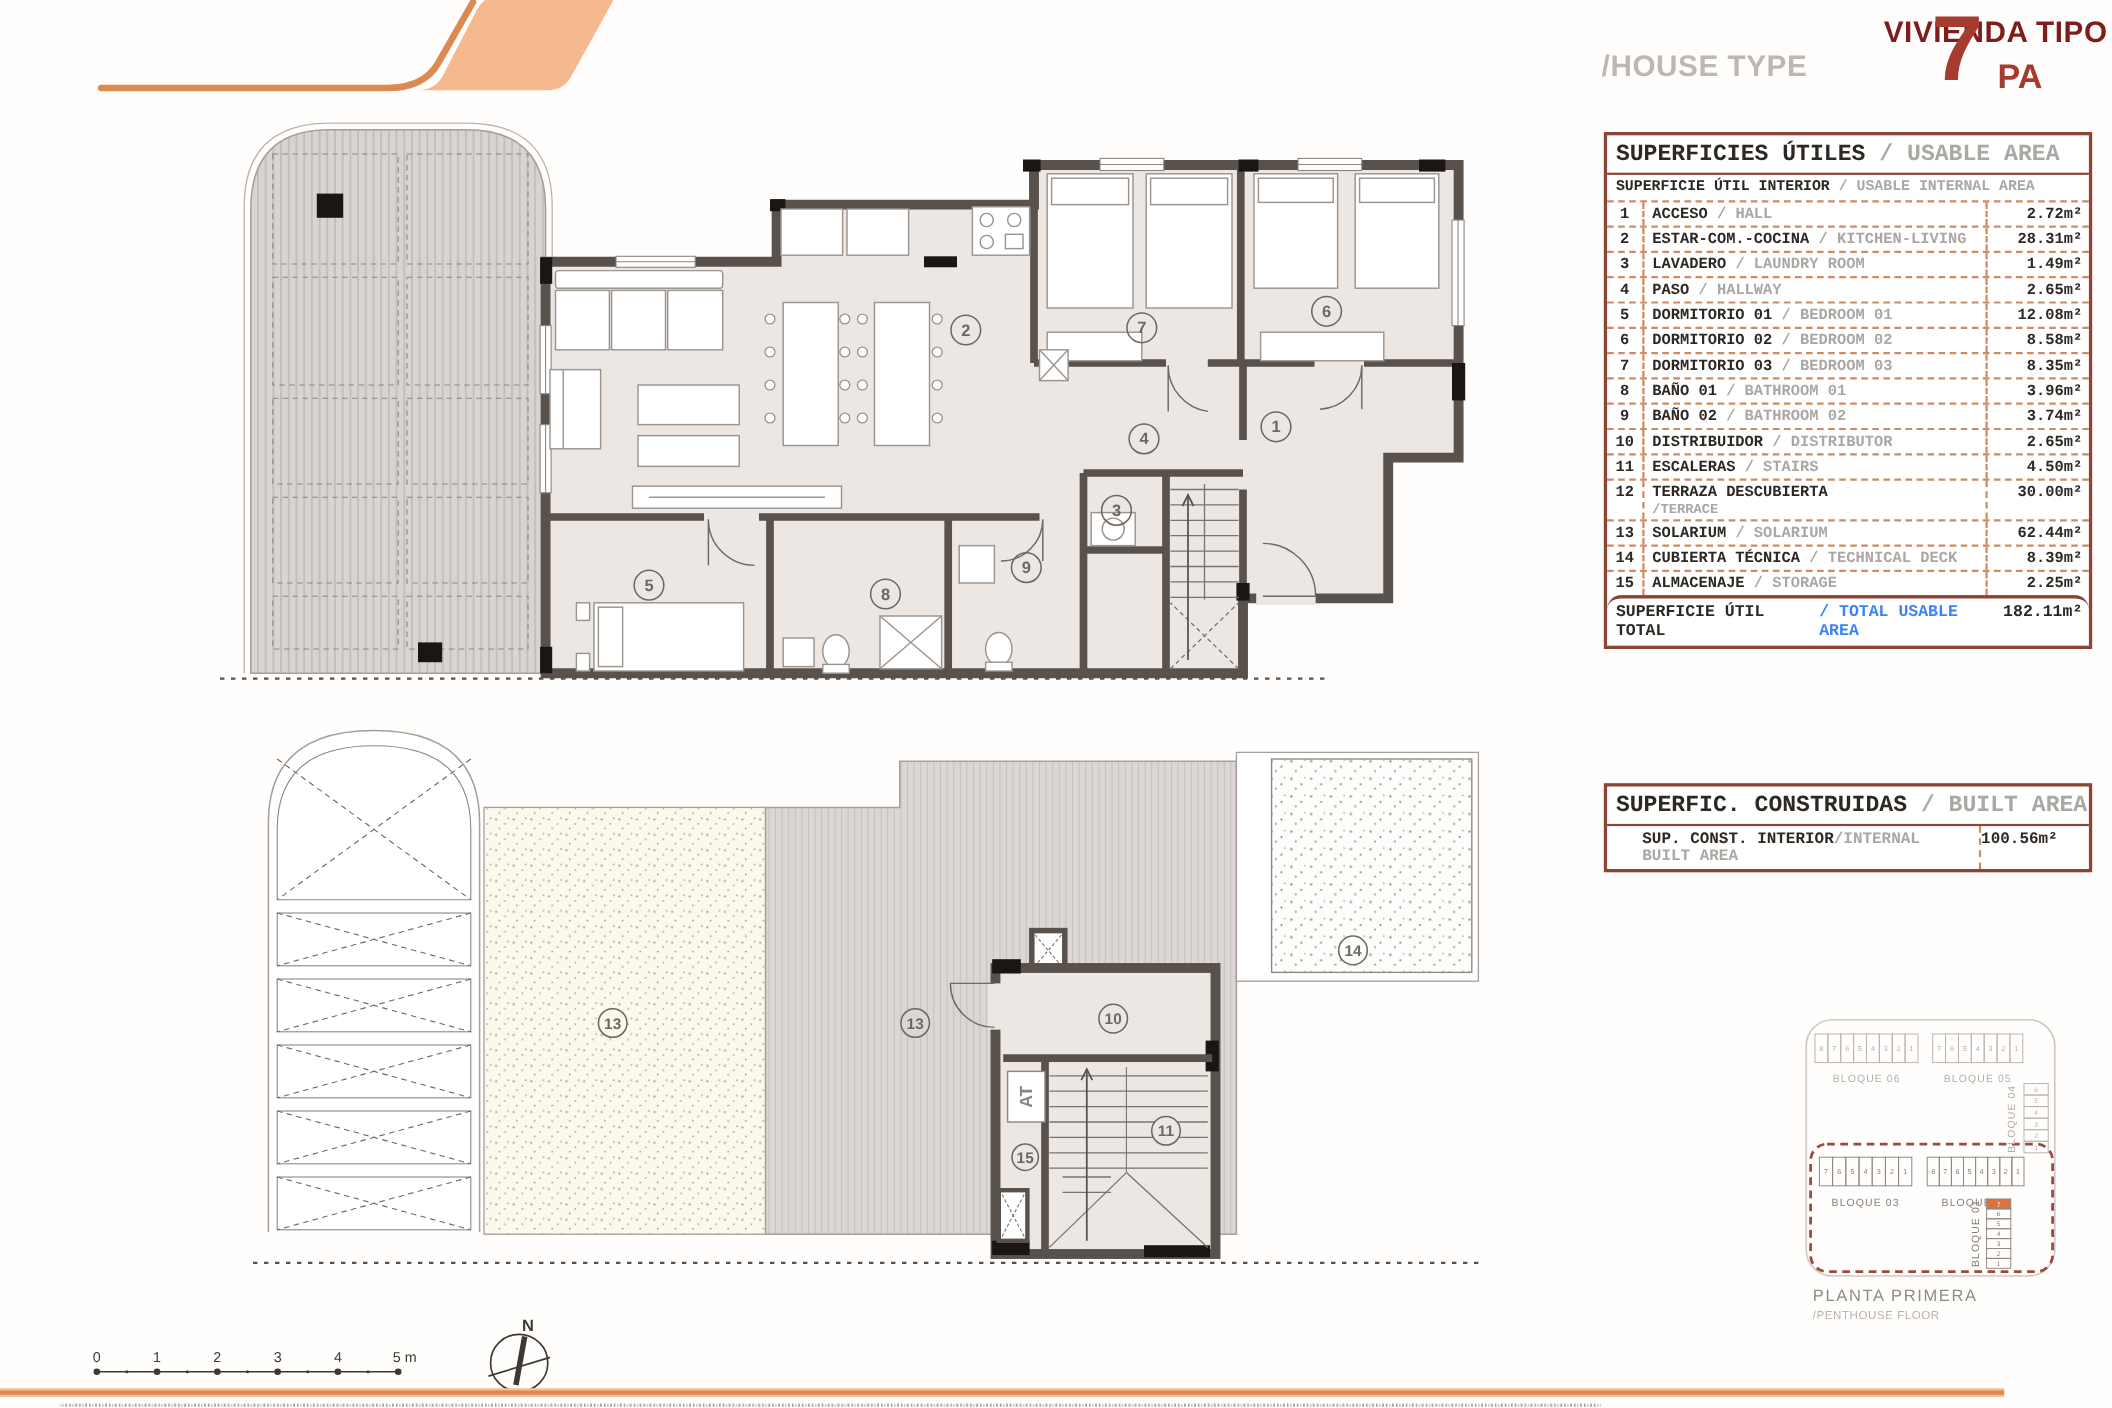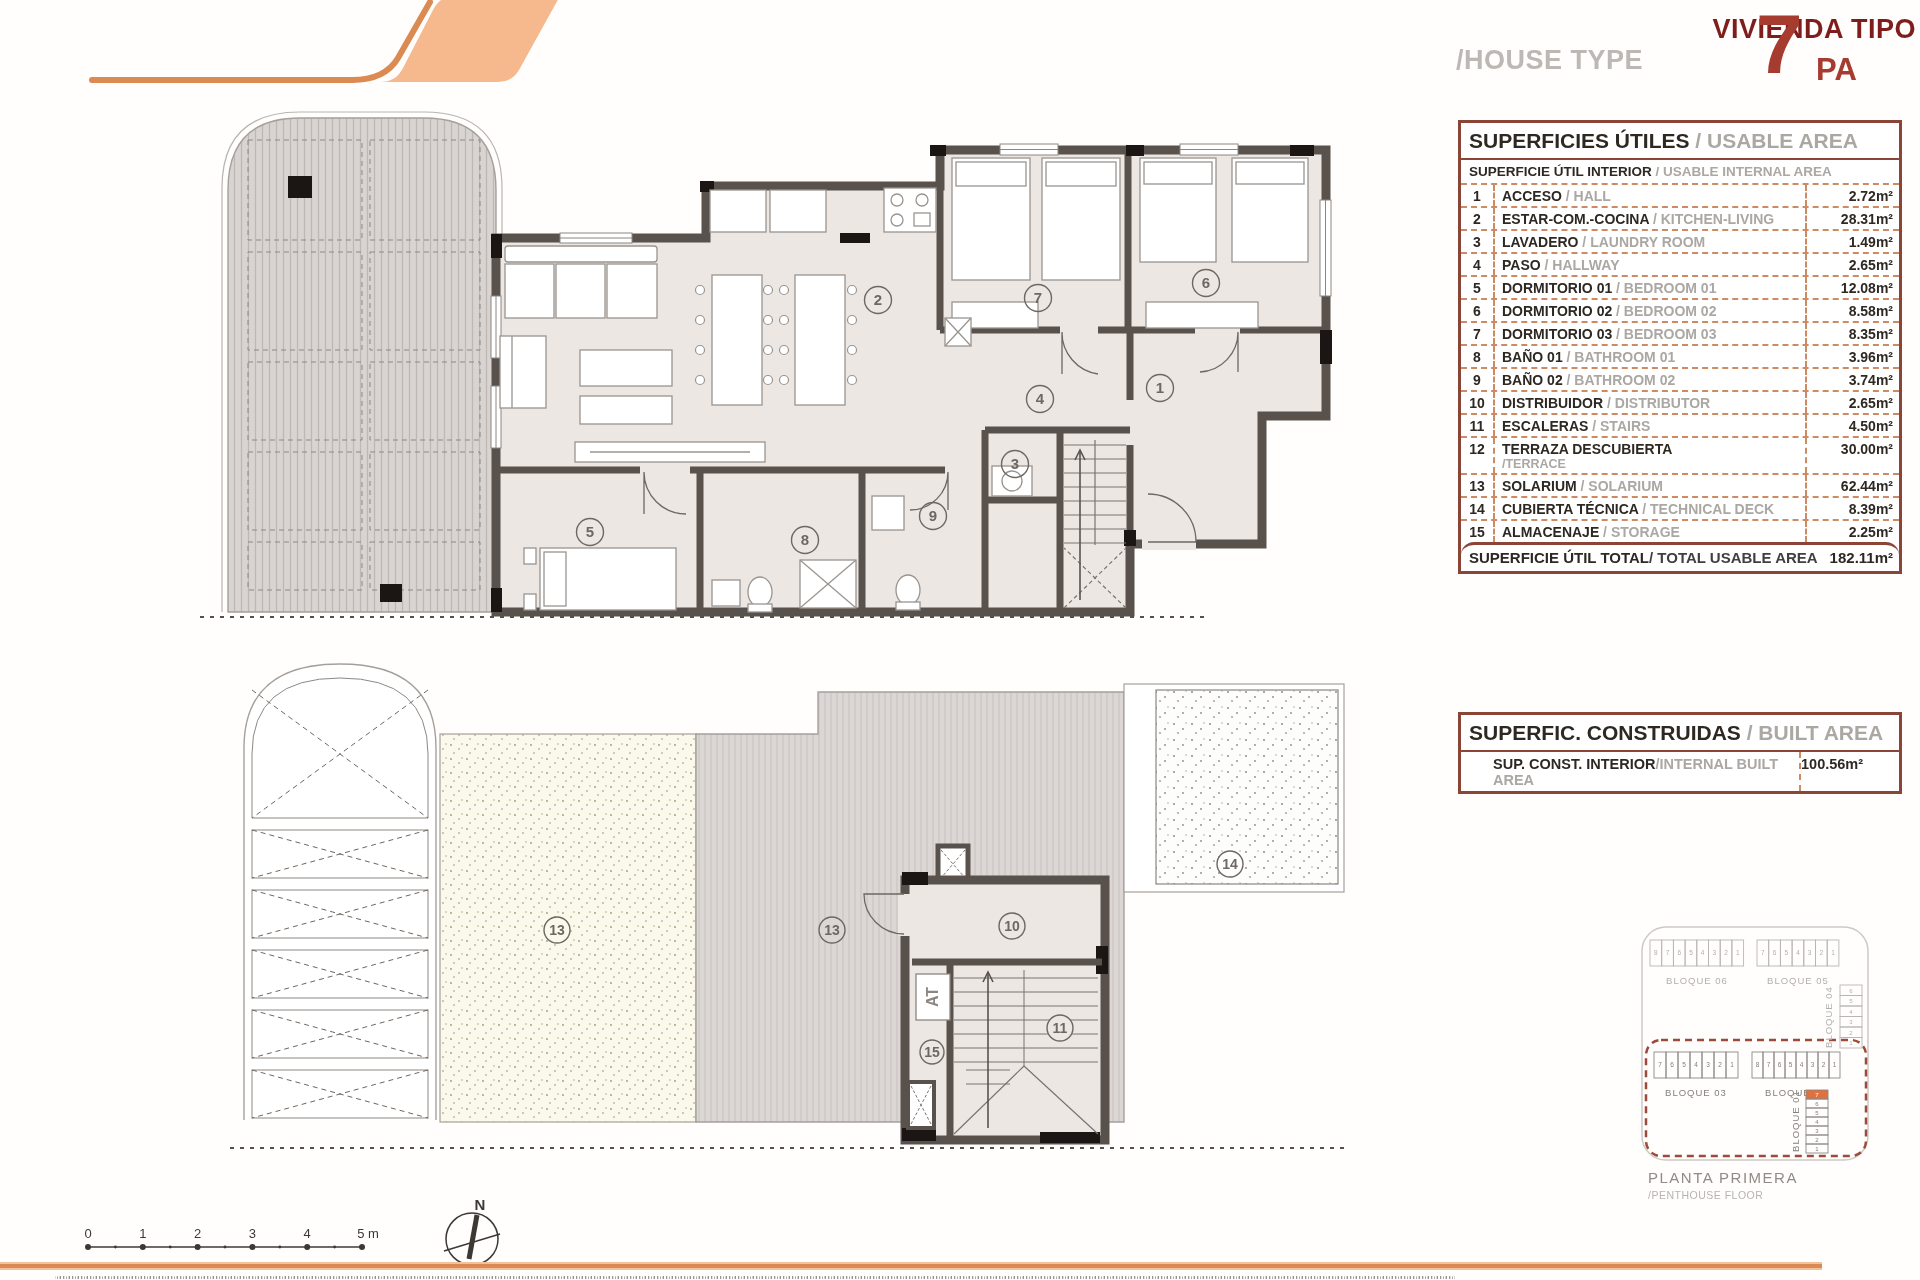--- a/index.html
+++ b/index.html
@@ -7,32 +7,32 @@
         font-family:"Liberation Sans",sans-serif;overflow:hidden;}
   svg.art{position:absolute;left:0;top:0;}
   
   .title-block{position:absolute;left:1456px;top:14px;width:460px;}
   .t1{font-size:27px;font-weight:bold;color:#7f1d1d;letter-spacing:.5px;line-height:31px;text-align:right;}
   .t2{font-size:27px;font-weight:bold;color:#BCB8B4;letter-spacing:.5px;line-height:31px;}
   .big7{position:absolute;left:1756px;top:2px;font-size:84px;font-weight:bold;color:#A63B2F;line-height:84px;}
   .bigpa{position:absolute;left:1816px;top:52px;font-size:31px;font-weight:bold;color:#A63B2F;}
   
   .tbl{position:absolute;left:1458px;width:444px;background:#fff;
-       border:3px solid #8B4536;box-sizing:border-box;color:#2E2823;}
+       border:3px solid #8B4536;box-sizing:border-box;color:#2E2823;font-family:Liberation Mono, monospace;}
   .tbl-head{font-size:21px;font-weight:bold;padding:6px 8px 5px 8px;white-space:nowrap;}
   .tbl-head .en{color:#ABA7A3;}
   .sub-head{font-size:13.5px;font-weight:bold;border-top:2px solid #8B4536;padding:4px 8px;white-space:nowrap;}
   .sub-head .en{color:#ABA7A3;}
   .trow{display:flex;border-top:2px dashed #CE8A63;font-size:14px;font-weight:bold;align-items:stretch;}
   .c-num{width:32px;text-align:center;padding-top:3px;border-right:2px dashed #CE8A63;flex:none;}
   .c-name{flex:1;padding:3px 4px 2px 7px;white-space:nowrap;overflow:hidden;}
   .c-name .en{color:#ABA7A3;}
   .c-val{width:86px;flex:none;text-align:right;padding:3px 6px 2px 0;border-left:2px dashed #CE8A63;}
   .total-row{display:flex;border-top:3px solid #8B4536;font-size:15px;font-weight:bold;padding:4px 6px 5px 8px;border-radius:13px;}
-  .total-row .en{color:#404040;}
+  .total-row .en{color:#3b82f6;}
   .total-row .tv{margin-left:auto;}
   
   .b-row{display:flex;font-size:14.5px;font-weight:bold;border-top:2px solid #8B4536;padding-left:24px;}
   .b-row .lbl{flex:1;padding:4px 4px 3px 8px;}
   .b-row .lbl .en{color:#ABA7A3;}
   .b-row .sub2{display:block;font-size:13px;color:#ABA7A3;}
   .b-val{width:92px;flex:none;text-align:left;padding:4px 6px 0 0;}
   .b-val.dash{border-left:2px dashed #CE8A63;}
   .b-sep-dash{border-top:2px dashed #CE8A63 !important;}
 </style>

